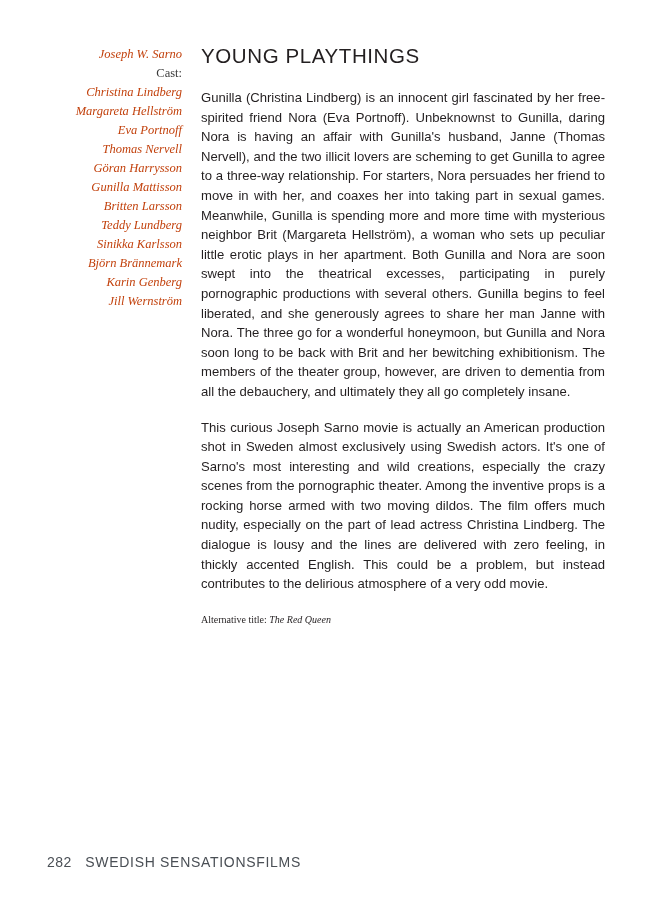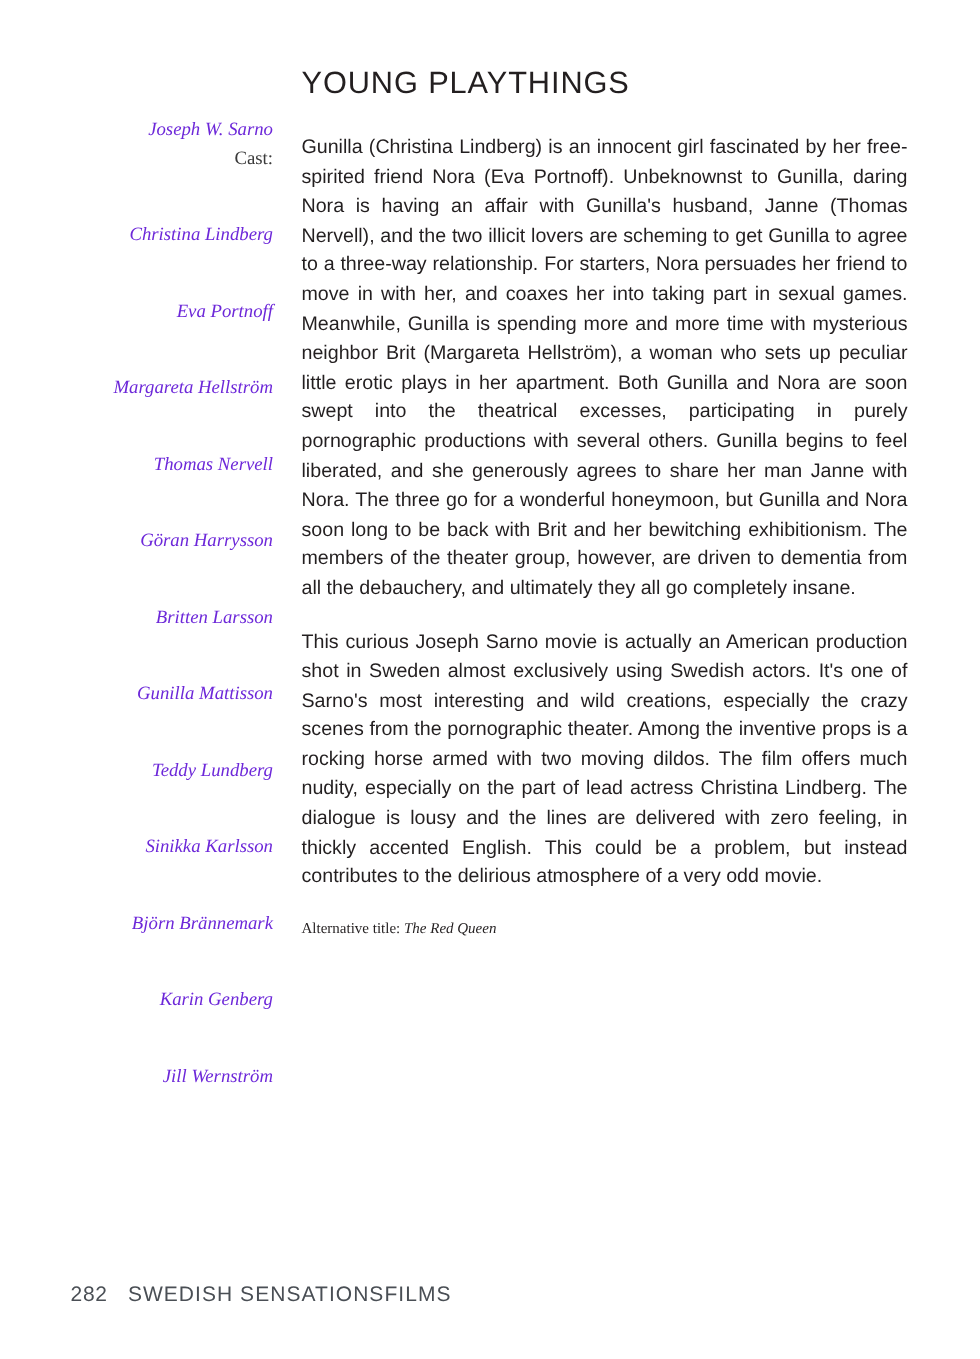--- a/index.html
+++ b/index.html
@@ -46,23 +46,22 @@
     font-family: "Liberation Serif", serif;
     font-size: 12.5px;
     color: #3a3a3a;
     line-height: 19px;
   }
 
   .credit-name {
     font-family: "Liberation Serif", serif;
     font-style: italic;
     font-size: 12.5px;
-    color: #6d28d9;
+    color: #c2410c;
     line-height: 19px;
-    margin-top: 32px;
   }
 
   
   .right-col {
     position: absolute;
     left: 201px;
     top: 44px;
     width: 404px;
   }
 
@@ -118,26 +117,26 @@
 </head>
 <body>
 
 <div class="page">
 
   <div class="left-col">
     <div>
       <div class="credit-name">Joseph W. Sarno</div>
       <div class="credit-label">Cast:</div>
       <div class="credit-name">Christina Lindberg</div>
+      <div class="credit-name">Margareta Hellström</div>
       <div class="credit-name">Eva Portnoff</div>
-      <div class="credit-name">Margareta Hellström</div>
       <div class="credit-name">Thomas Nervell</div>
       <div class="credit-name">Göran Harrysson</div>
+      <div class="credit-name">Gunilla Mattisson</div>
       <div class="credit-name">Britten Larsson</div>
-      <div class="credit-name">Gunilla Mattisson</div>
       <div class="credit-name">Teddy Lundberg</div>
       <div class="credit-name">Sinikka Karlsson</div>
       <div class="credit-name">Björn Brännemark</div>
       <div class="credit-name">Karin Genberg</div>
       <div class="credit-name">Jill Wernström</div>
     </div>
   </div>
 
   <div class="right-col">
     <h1 class="title">YOUNG PLAYTHINGS</h1>

